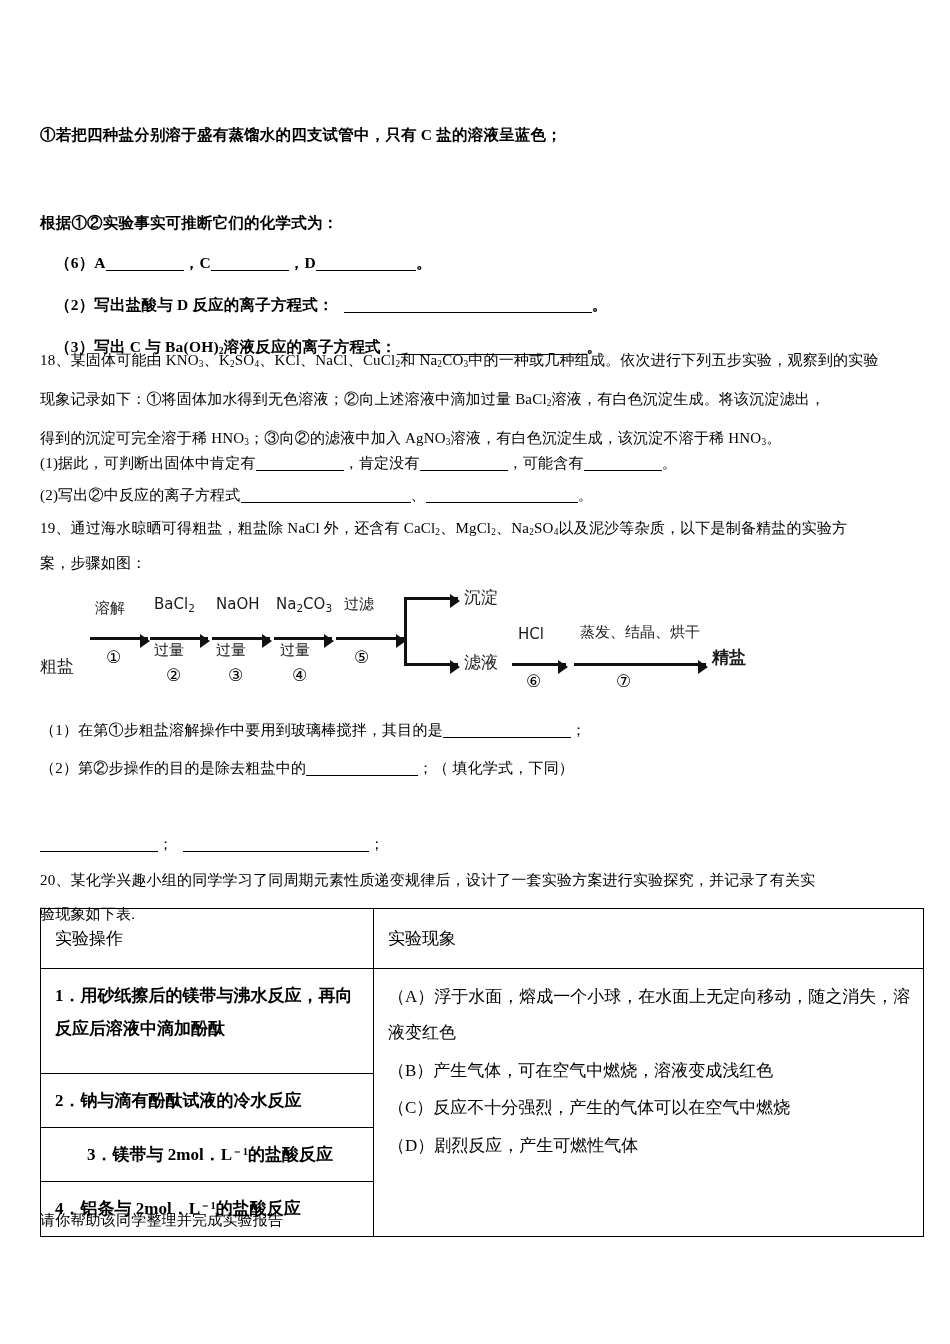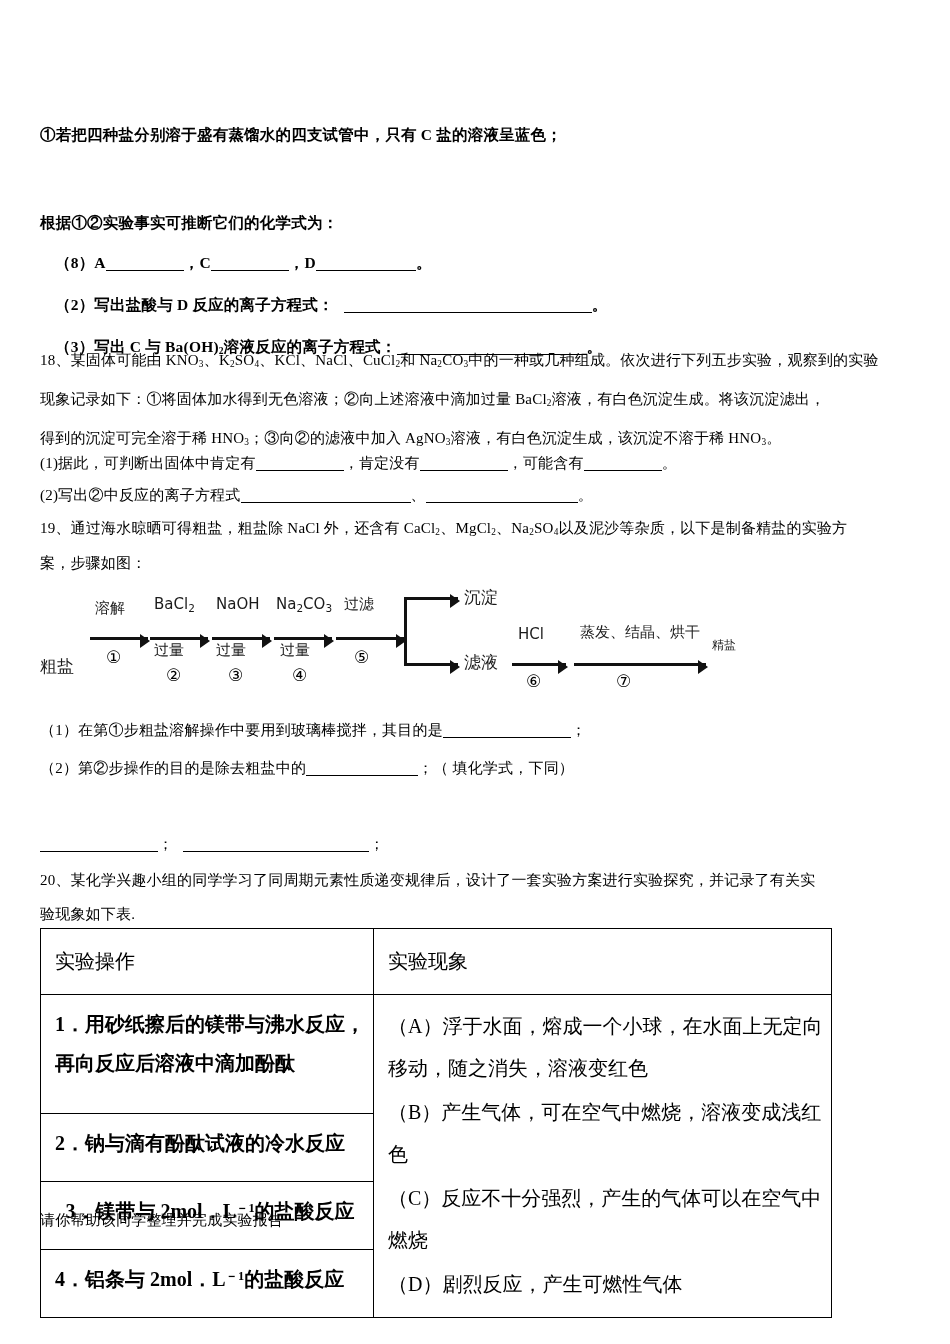--- a/index.html
+++ b/index.html
@@ -74,25 +74,25 @@
   #flowchart .vline {
     position: absolute;
     border-left: 3px solid #111;
     width: 0;
   }
 
   
   #exp-table {
     position: absolute;
     left: 40px;
-    top: 928px;
-    width: 792px;
+    top: 908px;
+    width: 884px;
     border-collapse: collapse;
     table-layout: fixed;
-    font-size: 20px;
+    font-size: 17px;
   }
   #exp-table td, #exp-table th {
     border: 1.3px solid #000;
     vertical-align: top;
     text-align: left;
     font-weight: normal;
     padding: 10px 8px 10px 14px;
     line-height: 1.95;
   }
   #exp-table .col-op { width: 310px; }
@@ -106,21 +106,21 @@
 
 <div class="page">
 
 
   <div class="line bold" style="left:40px; top:126px;">①若把四种盐分别溶于盛有蒸馏水的四支试管中，只有 C 盐的溶液呈蓝色；</div>
 
 
   <div class="line bold" style="left:40px; top:214px;">根据①②实验事实可推断它们的化学式为：</div>
 
   <div class="line bold" style="left:55px; top:254px;">
-    <span>（8）A</span><span class="blank" style="width:78px;"></span><span>，C</span><span class="blank" style="width:78px;"></span><span>，D</span><span class="blank" style="width:100px;"></span><span>。</span>
+    <span>（6）A</span><span class="blank" style="width:78px;"></span><span>，C</span><span class="blank" style="width:78px;"></span><span>，D</span><span class="blank" style="width:100px;"></span><span>。</span>
   </div>
 
   <div class="line bold" style="left:55px; top:296px;">
     <span>（2）写出盐酸与 D 反应的离子方程式：</span><span class="blank" style="width:248px; margin-left:10px;"></span><span>。</span>
   </div>
 
   <div class="line bold" style="left:55px; top:338px;">
     <span>（3）写出 C 与 Ba(OH)</span><sub>2</sub><span>溶液反应的离子方程式：</span><span class="blank" style="width:190px;"></span><span>。</span>
   </div>
 
@@ -182,21 +182,21 @@
     <div class="fc-txt" style="left:424px; top:66px; font-size:17px;">滤液</div>
 
     <div class="fc-txt" style="left:478px; top:40px;">HCl</div>
     <div class="arrow" style="left:472px; top:78px; width:54px;"></div>
     <div class="fc-num" style="left:486px; top:86px; font-size:17px;">⑥</div>
 
     <div class="fc-txt" style="left:540px; top:38px;">蒸发、结晶、烘干</div>
     <div class="arrow" style="left:534px; top:78px; width:132px;"></div>
     <div class="fc-num" style="left:576px; top:86px; font-size:17px;">⑦</div>
 
-    <div class="fc-txt" style="left:672px; top:52px; font-size:12px;">精盐</div>
+    <div class="fc-txt" style="left:672px; top:61px; font-size:17px;font-weight:bold;">精盐</div>
   </div>
 
   <div class="line" style="left:40px; top:722px; font-size:15px;">
     <span>（1）在第①步粗盐溶解操作中要用到玻璃棒搅拌，其目的是</span><span class="blank" style="width:128px;"></span><span>；</span>
   </div>
 
   <div class="line" style="left:40px; top:760px; font-size:15px;">
     <span>（2）第②步操作的目的是除去粗盐中的</span><span class="blank" style="width:112px;"></span><span>；（ 填化学式，下同）</span>
   </div>
 

